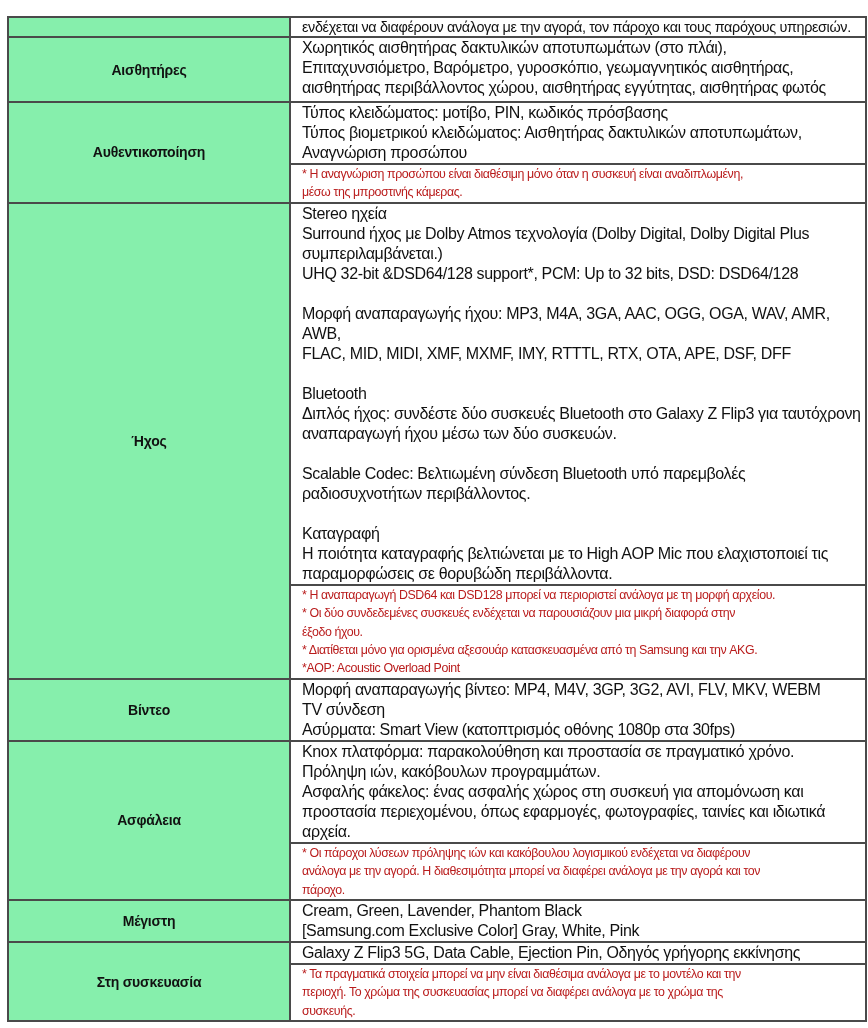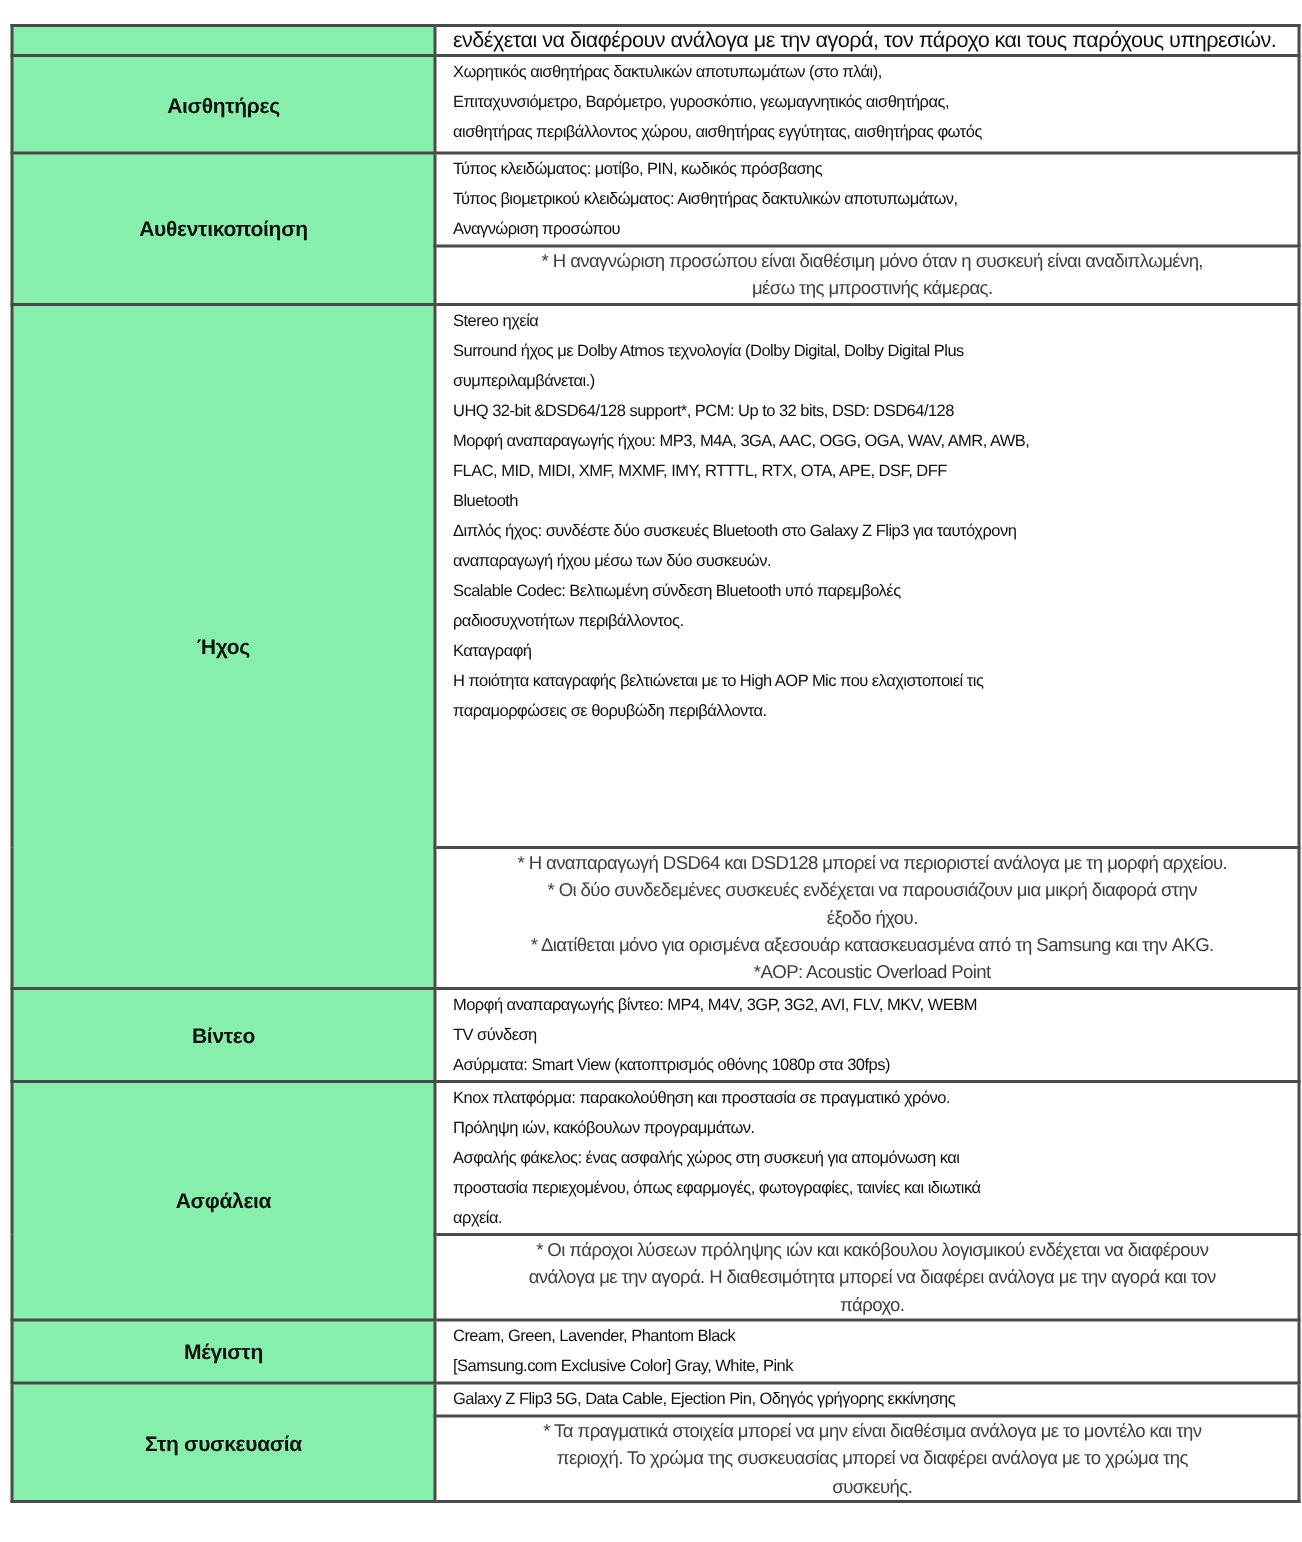--- a/index.html
+++ b/index.html
@@ -35,35 +35,35 @@
       vertical-align: middle;
       font-weight: bold;
       font-size: 14px;
       letter-spacing: -0.2px;
     }
     .spec-table td.value-cell {
       background: #ffffff;
       padding: 0 4px 0 11px;
     }
     .main-text {
-      font-size: 11px;
+      font-size: 16px;
       line-height: 20px;
       letter-spacing: -0.35px;
       white-space: pre-line;
       color: #111111;
     }
     .note-text {
       font-size: 12.4px;
       line-height: 18.4px;
       letter-spacing: -0.4px;
       white-space: pre-line;
-      color: #404040;
-      text-align: center;
+      color: #b91c1c;
     }
     .para + .para {
+      margin-top: 20px;
     }
     
     .r-cont td { height: 18px; }
     .r-sensors td { height: 63px; }
     .r-auth-main td.value-cell { height: 57px; }
     .r-auth-note td.value-cell { height: 35px; }
     .r-sound-main td.value-cell { height: 360px; }
     .r-sound-note td.value-cell { height: 88px; }
     .r-video td { height: 59px; }
     .r-sec-main td.value-cell { height: 99px; }

